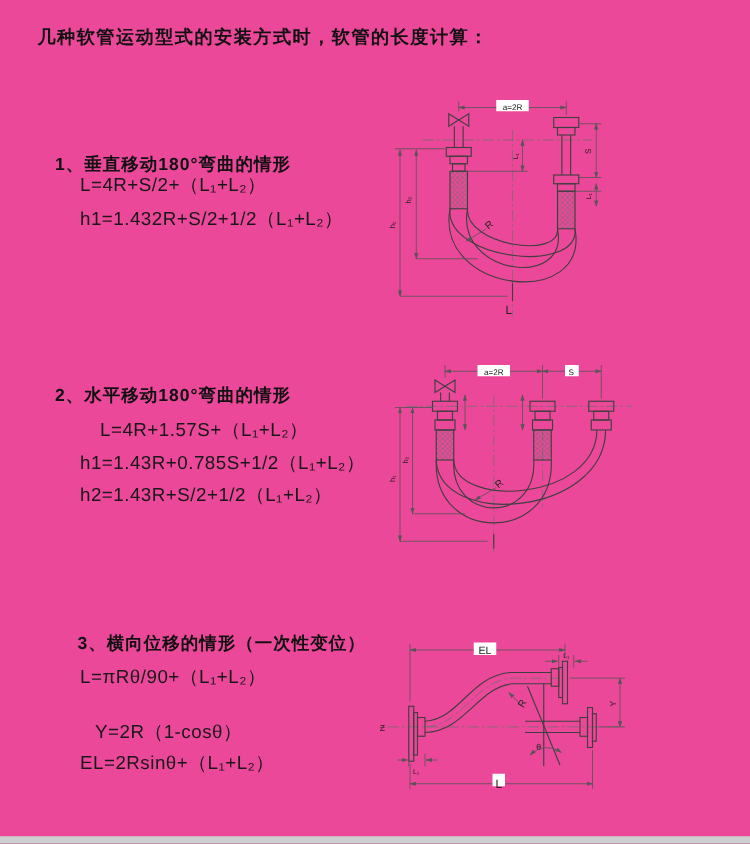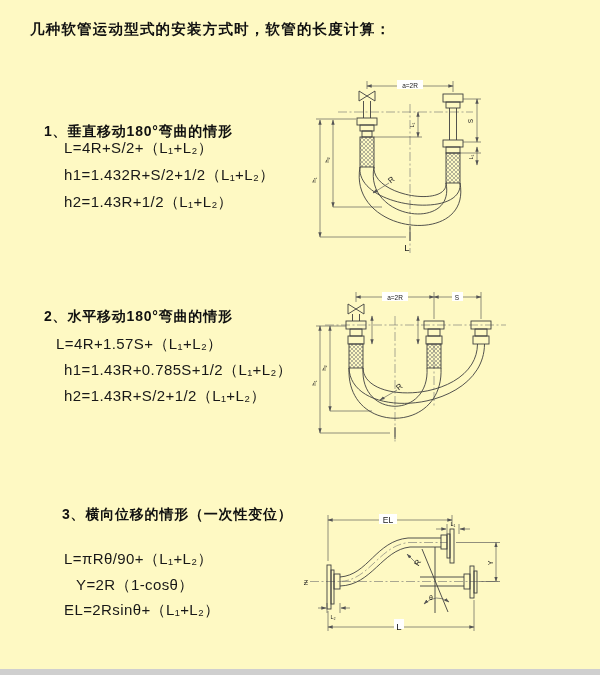--- a/index.html
+++ b/index.html
@@ -1,18 +1,18 @@
 <!DOCTYPE html>
 <html><head>
 <meta charset="utf-8">
 <style>
   * { margin:0; padding:0; box-sizing:border-box; }
   html,body { background:#888; }
   .page {
-    position:relative; width:600px; height:675px; background:#fef9c3;
+    position:relative; width:600px; height:675px; background:#ec4899;
     font-family:"Liberation Sans","DejaVu Sans",sans-serif; color:#1c1c1c;
     overflow:hidden; margin:0 auto;
   }
   .doc-title {
     position:absolute; left:30px; top:20px; font-size:14.5px; font-weight:bold;
     letter-spacing:1.2px; color:#111;
   }
   .sec-heading { position:absolute; font-size:14px; font-weight:bold; letter-spacing:0.8px; color:#111; }
   .formula { position:absolute; font-size:15px; letter-spacing:0.4px; color:#181818; }
   svg.diagram { position:absolute; }
@@ -22,29 +22,28 @@
 </head>
 <body>
 
 <div class="page">
 
   <div class="doc-title">几种软管运动型式的安装方式时，软管的长度计算：</div>
 
   <div class="sec-heading" style="left:44px; top:110px;margin-top:13px;">1、垂直移动180°弯曲的情形</div>
   <div class="formula" style="left:64px; top:139px;">L=4R+S/2+（L₁+L₂）</div>
   <div class="formula" style="left:64px; top:166px;">h1=1.432R+S/2+1/2（L₁+L₂）</div>
-  <div class="formula" style="left:64px; top:193px;">h2=1.43R+1/2（L₁+L₂）</div>
 
   <div class="sec-heading" style="left:44px; top:308px;">2、水平移动180°弯曲的情形</div>
-  <div class="formula" style="left:56px; top:335px;">L=4R+1.57S+（L₁+L₂）</div>
+  <div class="formula" style="left:80px; top:335px;">L=4R+1.57S+（L₁+L₂）</div>
   <div class="formula" style="left:64px; top:361px;">h1=1.43R+0.785S+1/2（L₁+L₂）</div>
   <div class="formula" style="left:64px; top:387px;text-align:center;">h2=1.43R+S/2+1/2（L₁+L₂）</div>
 
   <div class="sec-heading" style="left:44px; top:506px;margin-left:18px;">3、横向位移的情形（一次性变位）</div>
-  <div class="formula" style="left:64px; top:550px;">L=πRθ/90+（L₁+L₂）</div>
+  <div class="formula" style="left:64px; top:532px;">L=πRθ/90+（L₁+L₂）</div>
   <div class="formula" style="left:76px; top:576px;">Y=2R（1-cosθ）</div>
   <div class="formula" style="left:64px; top:601px;">EL=2Rsinθ+（L₁+L₂）</div>
 
   <svg class="diagram" style="left:310px; top:70px;" width="280" height="190" viewBox="0 0 280 190">
     <defs>
       <marker id="ar1" viewBox="0 0 10 10" refX="9" refY="5" markerWidth="8" markerHeight="8" orient="auto-start-reverse">
         <path d="M0,1.8 L10,5 L0,8.2 z" fill="#555"></path>
       </marker>
       <pattern id="hb1" width="4" height="4" patternUnits="userSpaceOnUse">
         <path d="M0,4 L4,0 M0,0 L4,4" stroke="#6a6a6a" stroke-width="0.5"></path>

